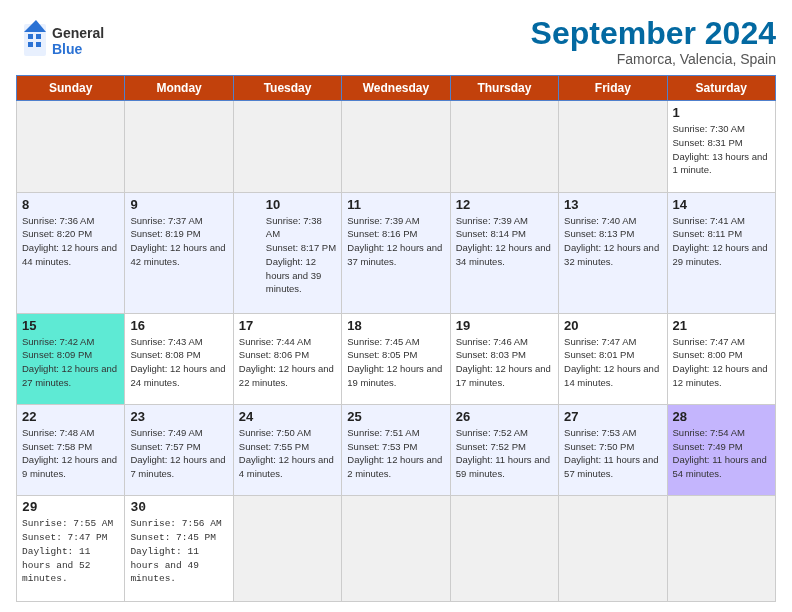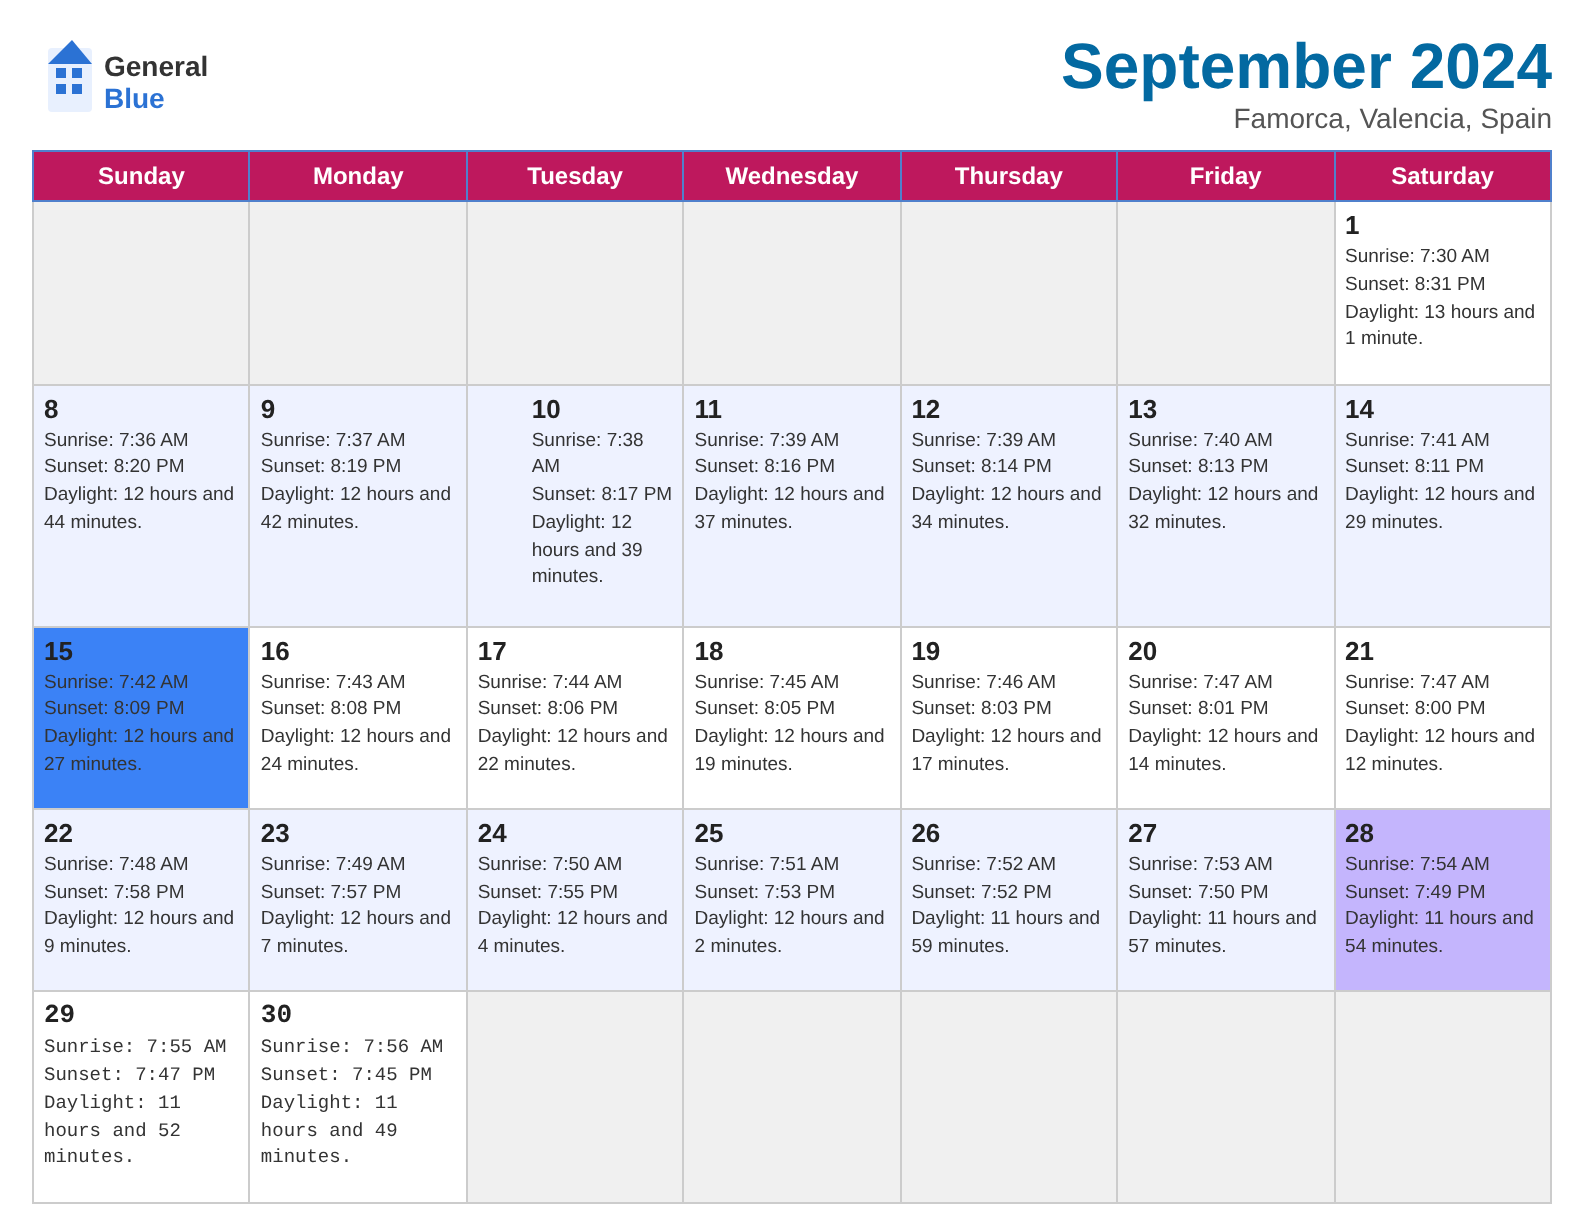--- a/index.html
+++ b/index.html
@@ -43,21 +43,21 @@
       color: #555;
     }
     .calendar {
       flex: 1;
       border: 1px solid #ccc;
       border-collapse: collapse;
       width: 100%;
       table-layout: fixed;
     }
     .calendar th {
-      background: #be185d;
+      background: #c2410c;
       color: #fff;
       text-align: center;
       padding: 5px 4px;
       font-size: 12px;
       font-weight: bold;
       border: 1px solid #5080cc;
     }
     .calendar td {
       vertical-align: top;
       border: 1px solid #ccc;
@@ -158,21 +158,21 @@
           <td style="background: rgb(238, 242, 255);">
             <span class="day-num">13</span>
             <div class="day-info">Sunrise: 7:40 AM<br>Sunset: 8:13 PM<br>Daylight: 12 hours and 32 minutes.</div>
           </td>
           <td style="background: rgb(238, 242, 255);">
             <span class="day-num">14</span>
             <div class="day-info">Sunrise: 7:41 AM<br>Sunset: 8:11 PM<br>Daylight: 12 hours and 29 minutes.</div>
           </td>
         </tr>
         <tr>
-          <td style="background: #3b82f6;">
+          <td style="background: #5eead4;">
             <span class="day-num">15</span>
             <div class="day-info">Sunrise: 7:42 AM<br>Sunset: 8:09 PM<br>Daylight: 12 hours and 27 minutes.</div>
           </td>
           <td style="background: rgb(255, 255, 255);">
             <span class="day-num">16</span>
             <div class="day-info">Sunrise: 7:43 AM<br>Sunset: 8:08 PM<br>Daylight: 12 hours and 24 minutes.</div>
           </td>
           <td style="background: rgb(255, 255, 255);">
             <span class="day-num">17</span>
             <div class="day-info">Sunrise: 7:44 AM<br>Sunset: 8:06 PM<br>Daylight: 12 hours and 22 minutes.</div>

